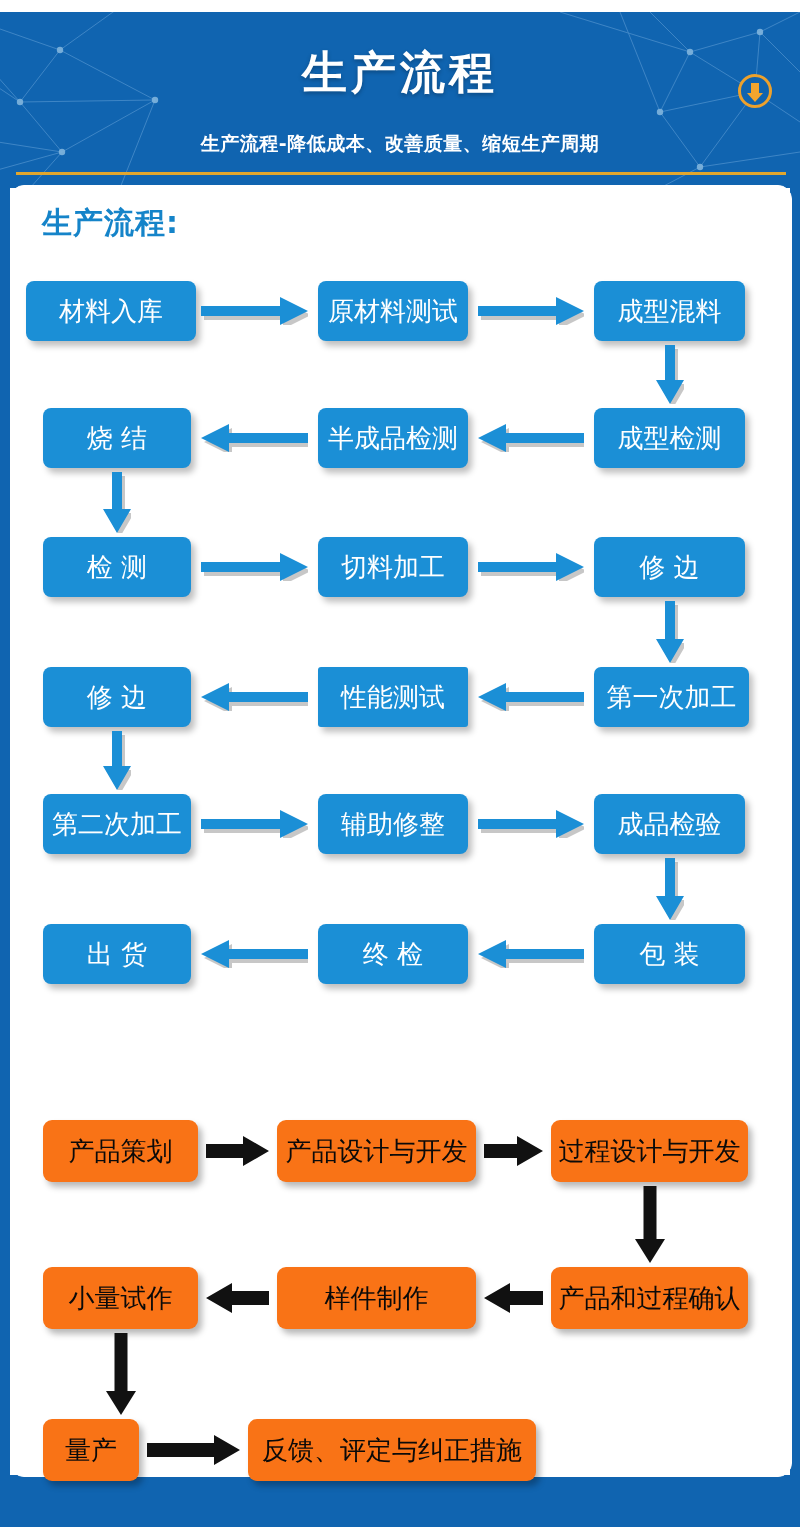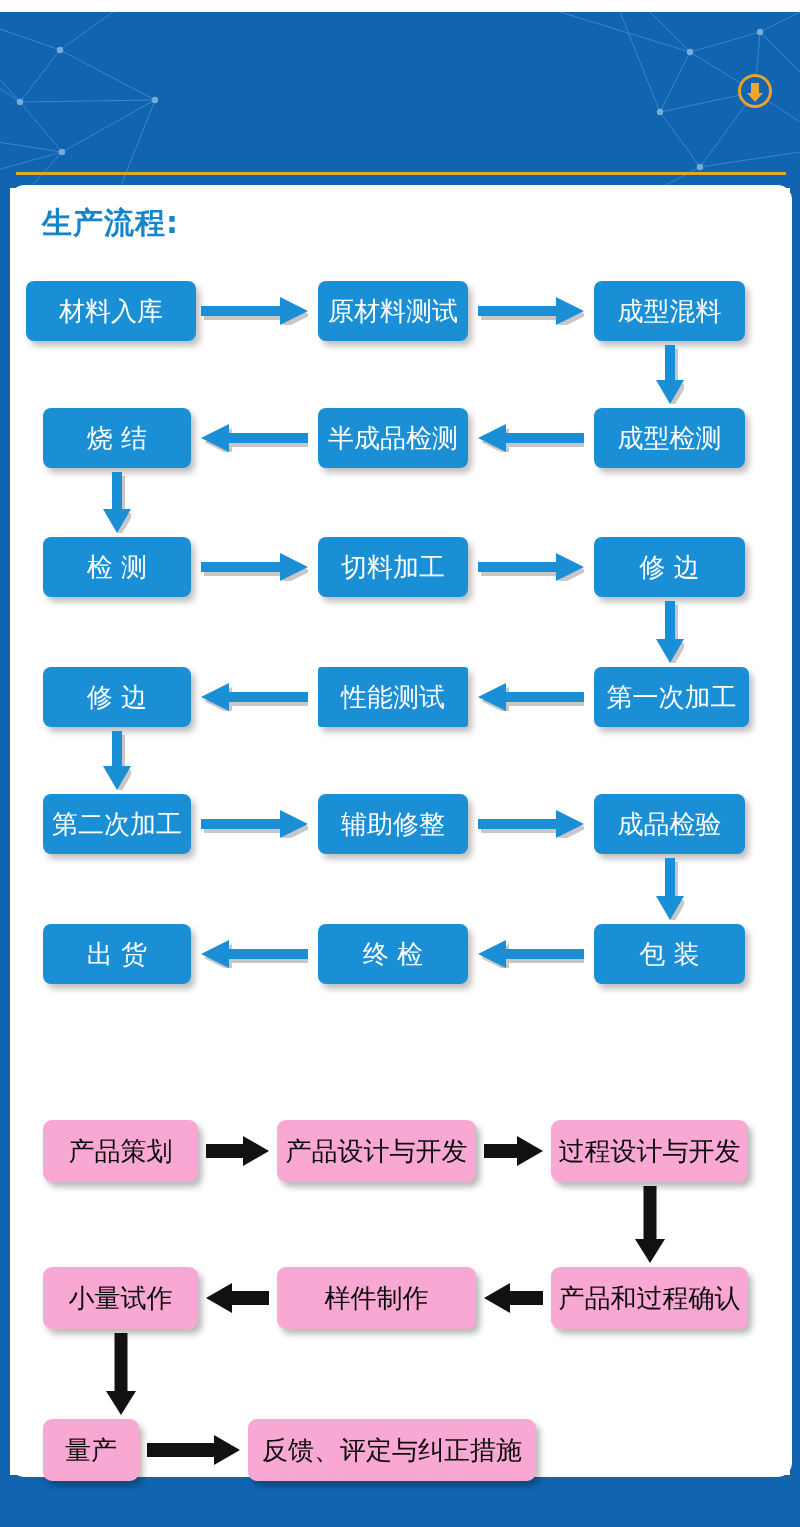--- a/index.html
+++ b/index.html
@@ -76,21 +76,21 @@
   .node{
     position:absolute;box-sizing:border-box;
     display:flex;align-items:center;justify-content:center;
     border-radius:8px;white-space:nowrap;line-height:1;
   }
   .node.blue{
     background:#1b8fd6;color:#ffffff;
     box-shadow:4px 5px 6px rgba(0,0,0,.25);
   }
   .node.green{
-    background:#f9a8d4;color:#0a0a0a;
+    background:#f97316;color:#0a0a0a;
     box-shadow:4px 5px 6px rgba(0,0,0,.28);
   }
 
   
   .arrow{position:absolute;}
   .arrow svg{display:block;}
 </style>
 </head>
 <body>
 
@@ -129,20 +129,22 @@
         <circle cx="20" cy="90" r="3.2"></circle>
         <circle cx="155" cy="88" r="3.2"></circle>
         <circle cx="62" cy="140" r="3.2"></circle>
         <circle cx="690" cy="40" r="3.2"></circle>
         <circle cx="760" cy="20" r="3.2"></circle>
         <circle cx="660" cy="100" r="3.2"></circle>
         <circle cx="700" cy="155" r="3.2"></circle>
       </g>
     </svg>
 
+    <div id="title">生产流程</div>
+    <div id="subtitle">生产流程-降低成本、改善质量、缩短生产周期</div>
 
     <div id="dl-badge">
       <span class="shaft"></span>
       <span class="head"></span>
     </div>
   </div>
   <div id="goldline"></div>
 
   <div id="bluebar-left"></div>
   <div id="bluebar-right"></div>

